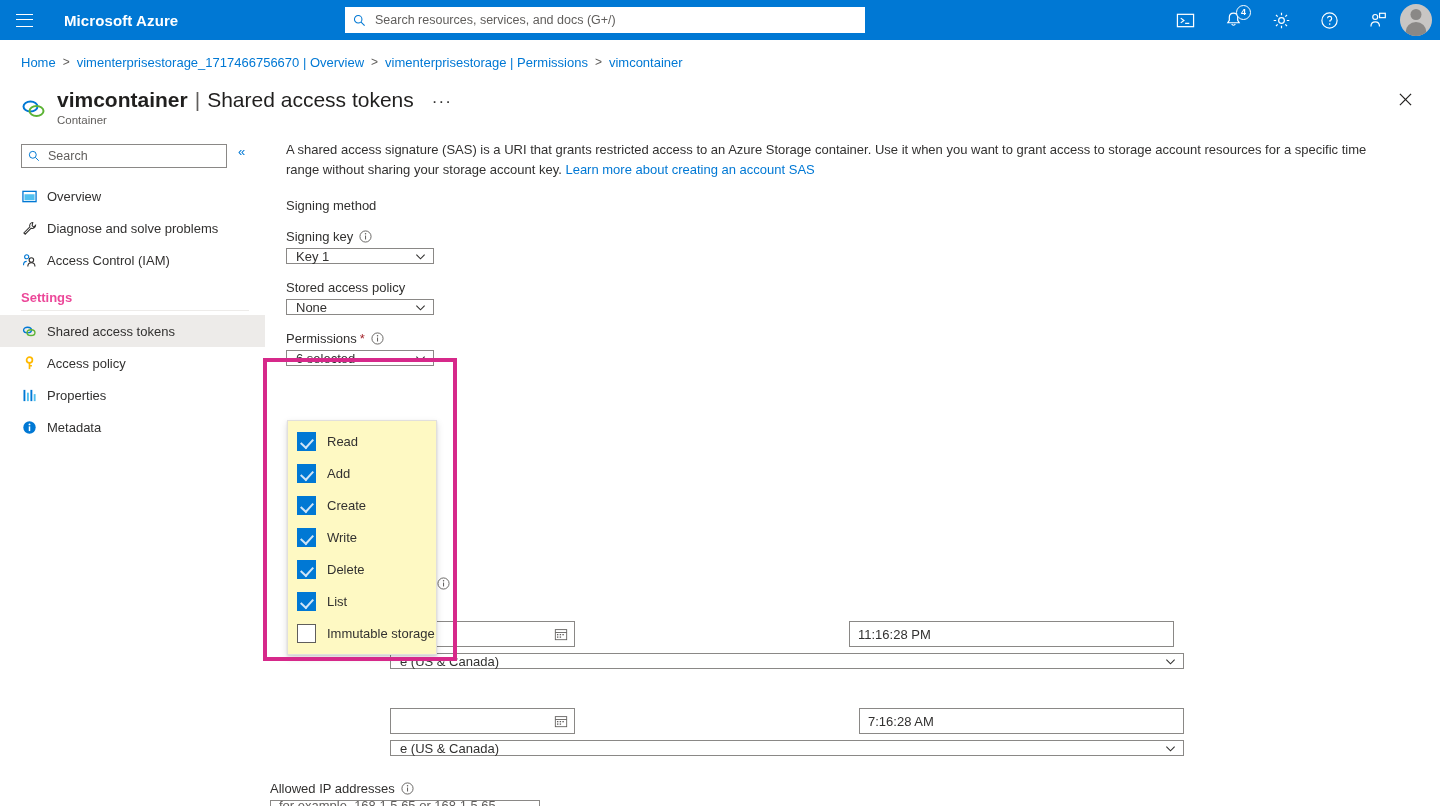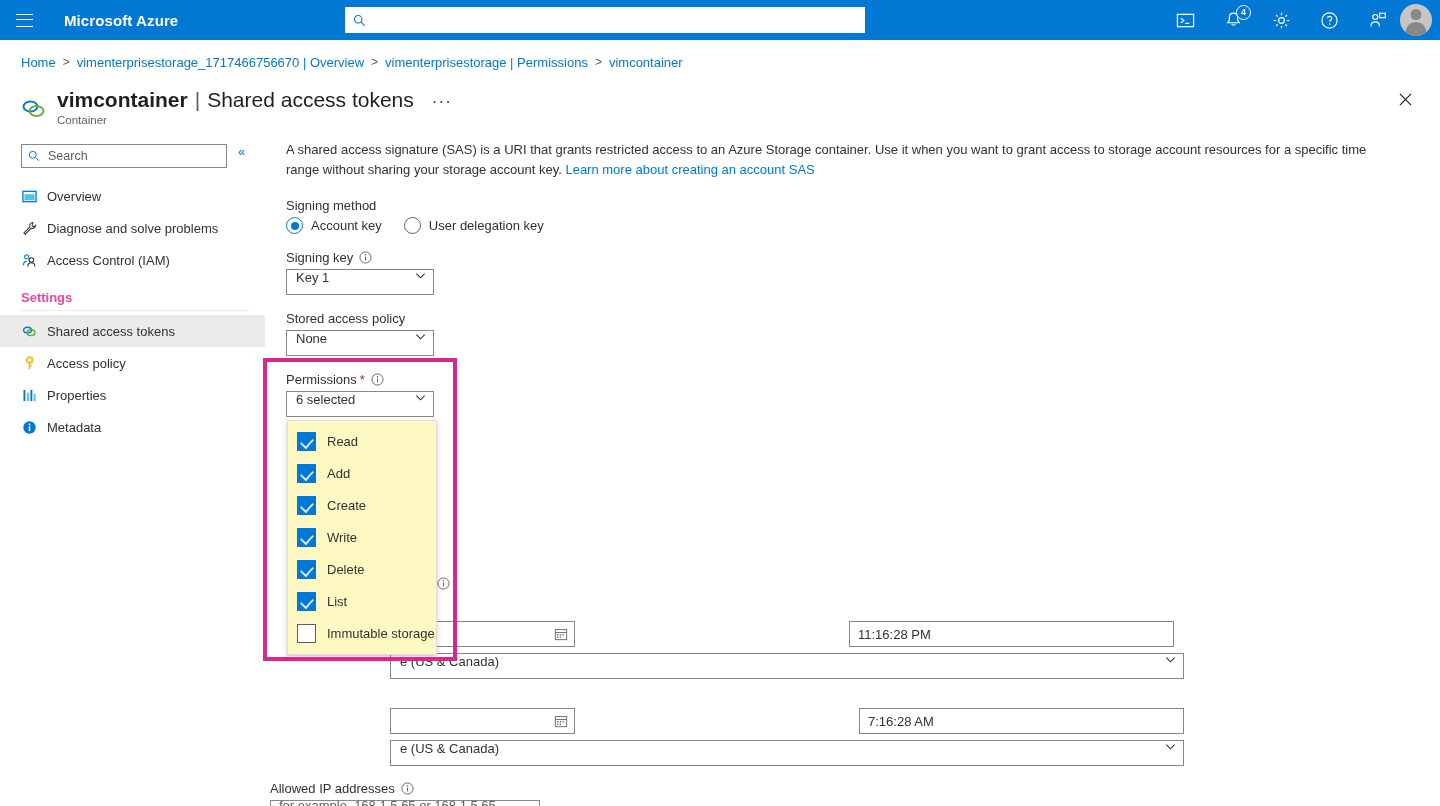--- a/index.html
+++ b/index.html
@@ -194,22 +194,22 @@
     position: relative; background: #fff;
   }
   .radio.on { border-color: #0078d4; border-width: 1.5px; }
   .radio.on:after {
     content: ""; position: absolute; left: 50%; top: 50%;
     transform: translate(-50%,-50%);
     width: 8px; height: 8px; border-radius: 50%; background: #0078d4;
   }
 
   .select {
-    height: 26px; border: 1px solid #8a8886; background: #fff;
-    display: flex; align-items: flex-start; justify-content: space-between;
+    height: 16px; border: 1px solid #8a8886; background: #fff;
+    display: flex; align-items: center; justify-content: space-between;
     padding: 0 7px 0 9px; font-size: 13px; color: #323130; cursor: pointer;
   }
   .chev {
     width: 11px; height: 11px; flex: none; margin-left: 6px;
   }
   .textinput {
     height: 26px; border: 1px solid #8a8886; background: #fff;
     display: flex; align-items: center; padding: 0 8px;
     font-size: 13px; color: #323130;
   }
@@ -263,20 +263,21 @@
   <div class="hamburger">
       <span></span>
     </div>
   <div class="brand">Microsoft Azure</div>
 
   <div class="searchwrap">
     <svg class="mag" viewBox="0 0 16 16">
       <circle cx="6.4" cy="6.4" r="4.6" fill="none" stroke="#0078d4" stroke-width="1.3"></circle>
       <line x1="9.9" y1="9.9" x2="14.3" y2="14.3" stroke="#0078d4" stroke-width="1.3"></line>
     </svg>
+    <input type="text" placeholder="Search resources, services, and docs (G+/)" style="">
   </div>
 
   <div class="topicons">
     <div class="topicon">
       <svg viewBox="0 0 20 20" width="19" height="19">
         <rect x="1.5" y="3.5" width="17" height="13" fill="none" stroke="#fff" stroke-width="1.3"></rect>
         <polyline points="5,7.5 8.3,10 5,12.5" fill="none" stroke="#fff" stroke-width="1.3"></polyline>
         <line x1="9.6" y1="13" x2="14" y2="13" stroke="#fff" stroke-width="1.3"></line>
       </svg>
     </div>
@@ -440,30 +441,20 @@
   <div class="main">
 
     <div class="desc">
       <span>A shared access signature (SAS) is a URI that grants restricted access to an Azure Storage container. Use it when you want to grant access to storage account resources for a specific time range without sharing your storage account key. </span><a href="#">Learn more about creating an account SAS</a>
     </div>
 
     <div style="margin-top:18px;">
       <div class="field-label">
         <span>Signing method</span>
       </div>
-      <div class="radio-row">
-        <div class="radio-opt">
-          <span class="radio on"></span>
-          <span>Account key</span>
-        </div>
-        <div class="radio-opt">
-          <span class="radio"></span>
-          <span>User delegation key</span>
-        </div>
-      </div>
     </div>
 
     <div style="margin-top:16px;">
       <div class="field-label">
         <span>Signing key</span>
         <svg class="info-ico" viewBox="0 0 14 14">
           <circle cx="7" cy="7" r="6" fill="none" stroke="#605e5c" stroke-width="1"></circle>
           <rect x="6.5" y="6" width="1.1" height="4.2" fill="#605e5c"></rect>
           <circle cx="7.05" cy="4.1" r=".8" fill="#605e5c"></circle>
         </svg>

